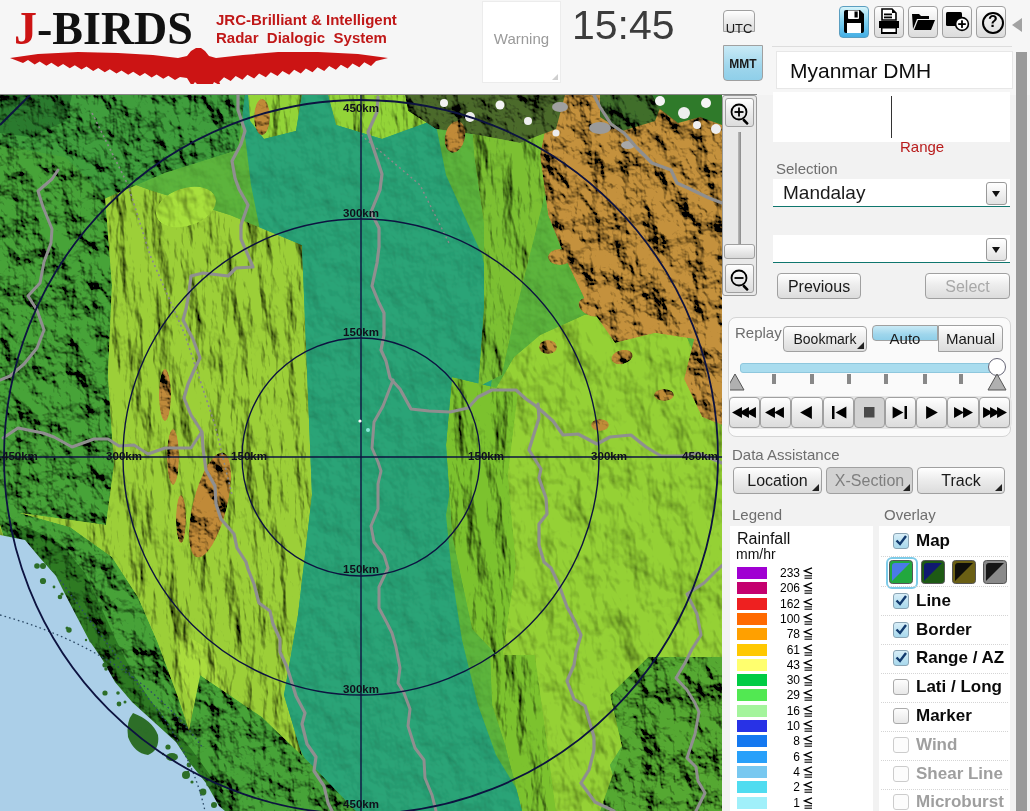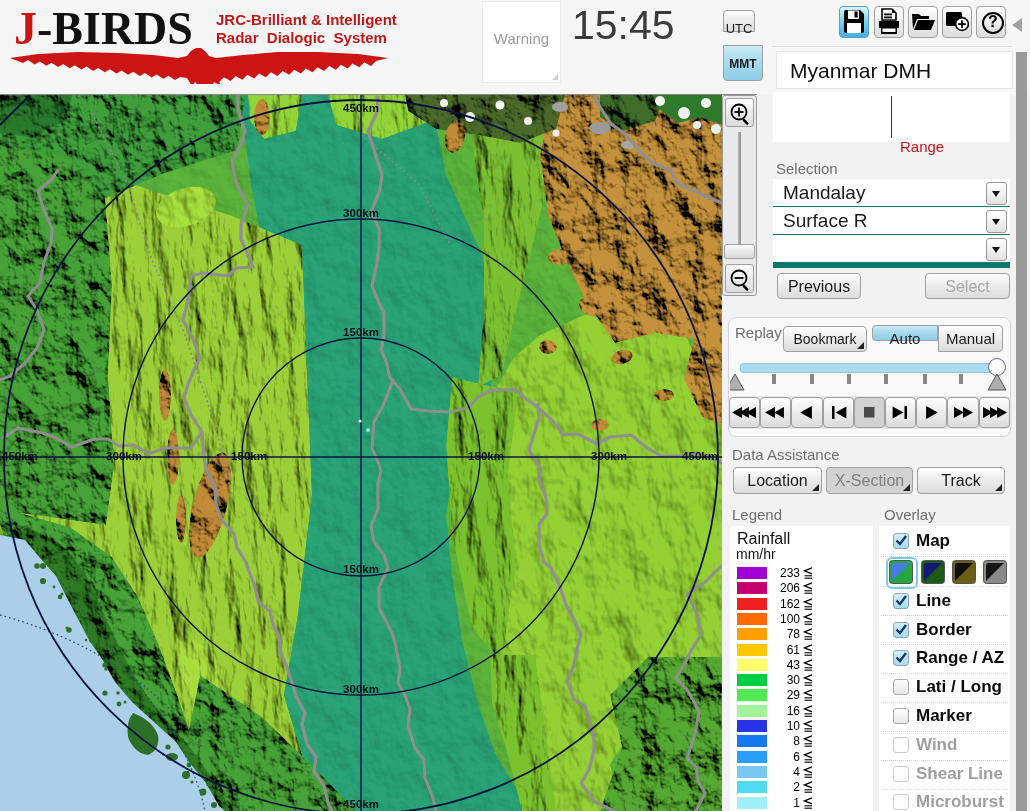--- a/index.html
+++ b/index.html
@@ -1,21 +1,21 @@
 <!DOCTYPE html>
 <html><head><meta charset="utf-8">
 <style>
 html,body{margin:0;padding:0;}
 body{width:1030px;height:811px;overflow:hidden;background:#f2f2f2;font-family:"Liberation Sans",sans-serif;}
 #root{position:relative;width:1030px;height:811px;}
 .abs{position:absolute;}
 .btn{position:absolute;border:1px solid #a0a0a0;border-radius:4px;background:linear-gradient(#ffffff,#ededed 45%,#dcdcdc);box-sizing:border-box;text-align:center;color:#1a1a1a;}
 .corner:after{content:"";position:absolute;right:2px;bottom:2px;border-left:7px solid transparent;border-bottom:7px solid #222;}
 .graylbl{position:absolute;color:#6e6e6e;font-size:15px;}
-.ddrow{position:absolute;left:773px;width:237px;height:27px;background:#fff;border-bottom:6px solid #0f766e;}
+.ddrow{position:absolute;left:773px;width:237px;height:27px;background:#fff;border-bottom:1px solid #0f766e;}
 .ddbtn{position:absolute;right:3px;top:3px;width:19px;height:21px;border:1px solid #999;border-radius:3px;background:linear-gradient(#fff,#e2e2e2);}
 .ddbtn:after{content:"";position:absolute;left:5px;top:8px;border:4px solid transparent;border-top:6px solid #111;}
 .ddtext{position:absolute;left:10px;top:3px;font-size:19px;color:#1a1a1a;}
 .chk{position:absolute;width:16px;height:16px;border:1px solid #8aa5b5;border-radius:3px;box-sizing:border-box;}
 .chk.on{background:linear-gradient(#d8eef8,#a8d8ec);}
 .chk.off{background:linear-gradient(#fdfdfd,#e8e8e8);border-color:#aaa;}
 .chk.dis{background:#fcfcfc;border-color:#ccc;}
 .ovrow{position:absolute;left:879px;width:131px;font-size:17px;font-weight:bold;color:#0a0a0a;}
 .sep{position:absolute;left:881px;width:127px;border-top:1px dotted #d5d5d5;}
 .swnum{position:absolute;width:60px;text-align:right;font-size:12px;color:#000;}
@@ -271,24 +271,20 @@
 
 <div class="abs" style="left:773px;top:92px;width:237px;height:50px;background:#fff;"></div>
 <div class="abs" style="left:891px;top:96px;width:1px;height:42px;background:#333;"></div>
 <div class="abs" style="left:900px;top:98px;font-size:15px;color:#b91c1c;margin-top:40px;">Range</div>
 
 <div class="graylbl" style="left:776px;top:160px;">Selection</div>
 <div class="ddrow" style="top:179px;">
       <div class="ddtext">Mandalay</div>
       <div class="ddbtn"></div>
     </div>
-<div class="ddrow" style="top:207px;">
-      <div class="ddtext">Surface R</div>
-      <div class="ddbtn"></div>
-    </div>
 <div class="ddrow" style="top:235px;">
       <div class="ddbtn"></div>
     </div>
 
 <div class="btn" style="left:777px;top:273px;width:84px;height:26px;font-size:16px;line-height:25px;">Previous</div>
 <div class="btn" style="left:925px;top:273px;width:85px;height:26px;font-size:16px;line-height:25px;color:#a8a8a8;">Select</div>
 
 <div class="abs" style="left:728px;top:317px;width:283px;height:120px;background:#fafafa;border:1px solid #d5d5d5;border-radius:8px;box-sizing:border-box;"></div>
 <div class="graylbl" style="left:735px;top:324px;">Replay</div>
 <div class="btn corner" style="left:783px;top:326px;width:84px;height:26px;font-size:14px;line-height:25px;">Bookmark</div>

